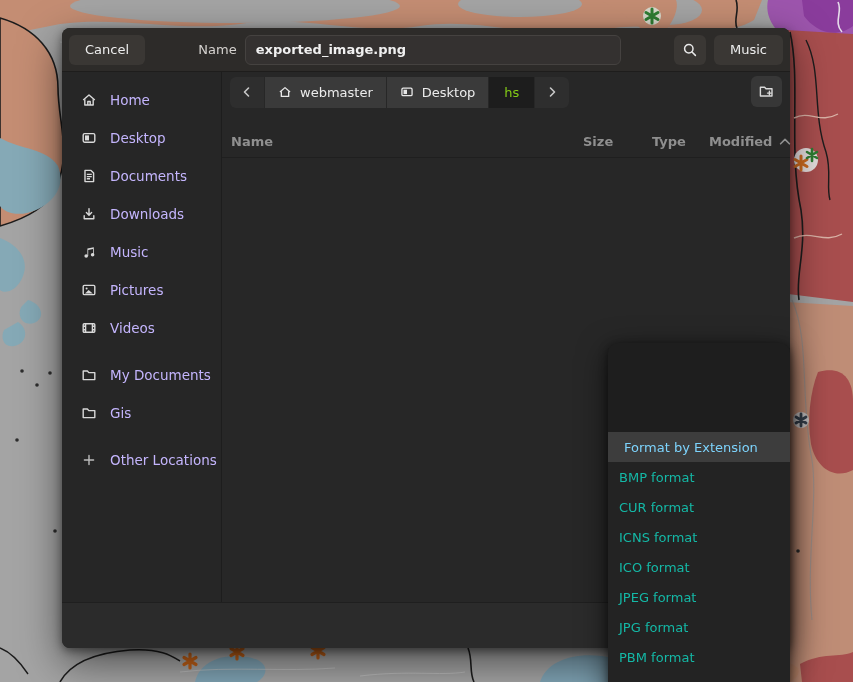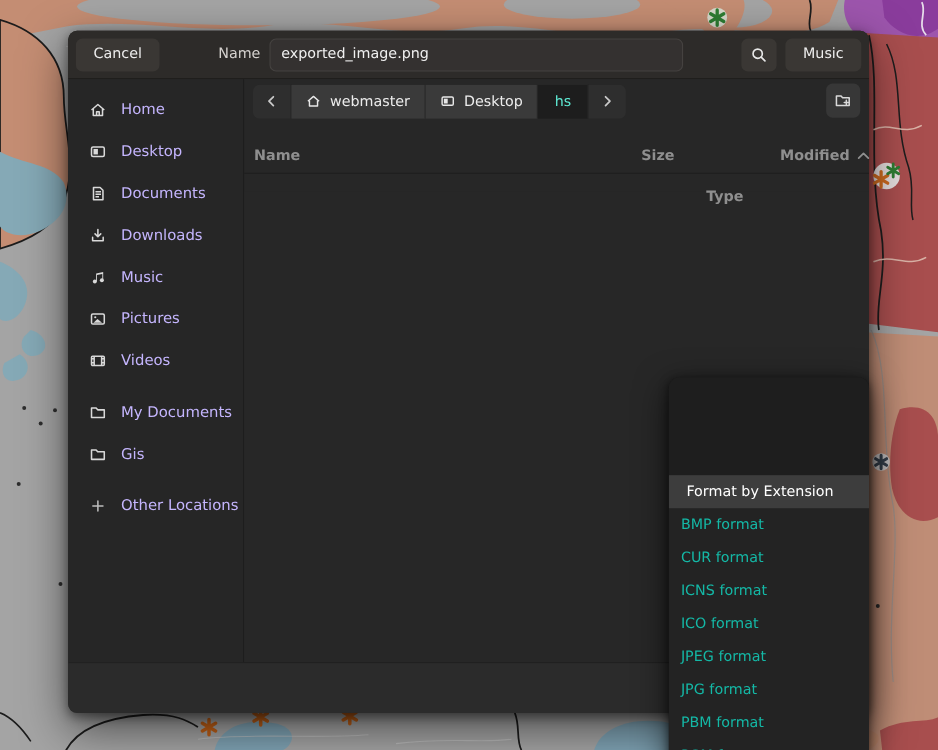--- a/index.html
+++ b/index.html
@@ -16,65 +16,65 @@
     box-shadow:0 14px 42px rgba(0,0,0,.55), 0 3px 10px rgba(0,0,0,.45); }
 
   .headerbar { height:44px; flex:0 0 44px; background:#2d2b29; border-bottom:1px solid #1e1d1c;
     border-radius:8px 8px 0 0; display:flex; align-items:center; padding:12px 7px; gap:8px; }
   .btn { height:30px; border:none; border-radius:6px; background:#3a3734; color:#ededed;
     font-size:13px; font-family:inherit; padding:0 16px; cursor:pointer; }
   .btn.icon-btn { width:32px; padding:0; display:flex; align-items:center; justify-content:center; }
   .hspacer { flex:1; }
   .name-label { color:#d5d2cf; font-size:13px; }
   .filename-input { width:376px; height:30px; background:#343130; border:1px solid #454240;
-    border-radius:6px; color:#f0f0f0; font-size:13px; font-family:inherit; padding:0 10px; outline:none; }
+    border-radius:6px; color:#f0f0f0; font-size:13px; font-family:inherit; padding:0 10px; outline:none;font-weight:bold; }
 
   .dialog-body { flex:1; display:flex; min-height:0; }
   .sidebar { width:160px; flex:0 0 160px; background:#262626; border-right:1px solid #1d1d1d;
     padding-top:9px; }
   .side-item { height:38px; display:flex; align-items:center; gap:13px; padding-left:19px;
     color:#c4b5fd; font-size:13.5px; cursor:pointer; }
   .side-sep { height:9px; }
   .side-icon { width:16px; height:16px; flex:0 0 16px; display:flex; }
 
   .content { flex:1; display:flex; flex-direction:column; background:#272727; min-width:0;gap:16px; }
   .pathbar-row { height:40px; flex:0 0 40px; display:flex; align-items:center; padding:0 8px;
     position:relative; }
   .pathbar { display:inline-flex; height:31px; border-radius:6px; overflow:hidden;
     margin-left:0; }
   .crumb { display:flex; align-items:center; gap:8px; padding:0 13px; background:#3a3a3a;
     color:#ececec; font-size:13px; cursor:pointer; border-right:1px solid #272727; }
   .crumb.nav { background:#2e2e2e; padding:0 11px; }
-  .crumb.active { background:#1d1d1d; color:#5eead4; padding:0 15px; }
+  .crumb.active { background:#1d1d1d; color:#84cc16; padding:0 15px; }
   .crumb:last-child { border-right:none; }
   .newfolder-btn { position:absolute; right:8px; top:4px; width:31px; height:31px;
     background:#373737; border:none; border-radius:6px; display:flex; align-items:center;
     justify-content:center; cursor:pointer; }
 
   .columns { height:30px; flex:0 0 30px; position:relative; border-bottom:1px solid #1f1f1f;
     color:#8f8f8f; font-size:13px; font-weight:bold; }
   .col { position:absolute; top:6px; }
   .col-name { left:9px; }
   .col-size { left:361px; }
-  .col-type { left:420px;margin-top:38px; }
+  .col-type { left:430px; }
   .col-modified { left:487px; display:flex; align-items:center; gap:7px; }
   .filelist { flex:1; background:#272727; }
 
   .bottombar { height:46px; flex:0 0 46px; background:#2b2b2b; border-top:1px solid #1f1f1f;
     border-radius:0 0 8px 8px; }
 
   
   .format-popup { position:absolute; left:608px; top:343px; width:182px; height:362px;
     background:#1e1e1e; border-radius:10px; overflow:hidden;
     box-shadow:0 8px 30px rgba(0,0,0,.6), 0 2px 8px rgba(0,0,0,.5); }
   .popup-empty { height:89px; background:#1e1e1e; }
   .popup-list { background:#232323; }
   .popup-item { height:30px; display:flex; align-items:center; padding:0 11px;
     color:#14b8a6; font-size:13px; cursor:pointer; }
-  .popup-item.highlighted { background:#3d3d3d; color:#ffffff;padding-left:16px; }
+  .popup-item.highlighted { background:#3d3d3d; color:#7dd3fc;padding-left:16px; }
 
   svg.glyph { display:block; }
 </style>
 </head>
 <body>
 <div class="stage">
 
 <svg class="map" width="853" height="682" viewBox="0 0 853 682">
   <rect x="0" y="0" width="853" height="682" fill="#a4a4a4"></rect>
 

